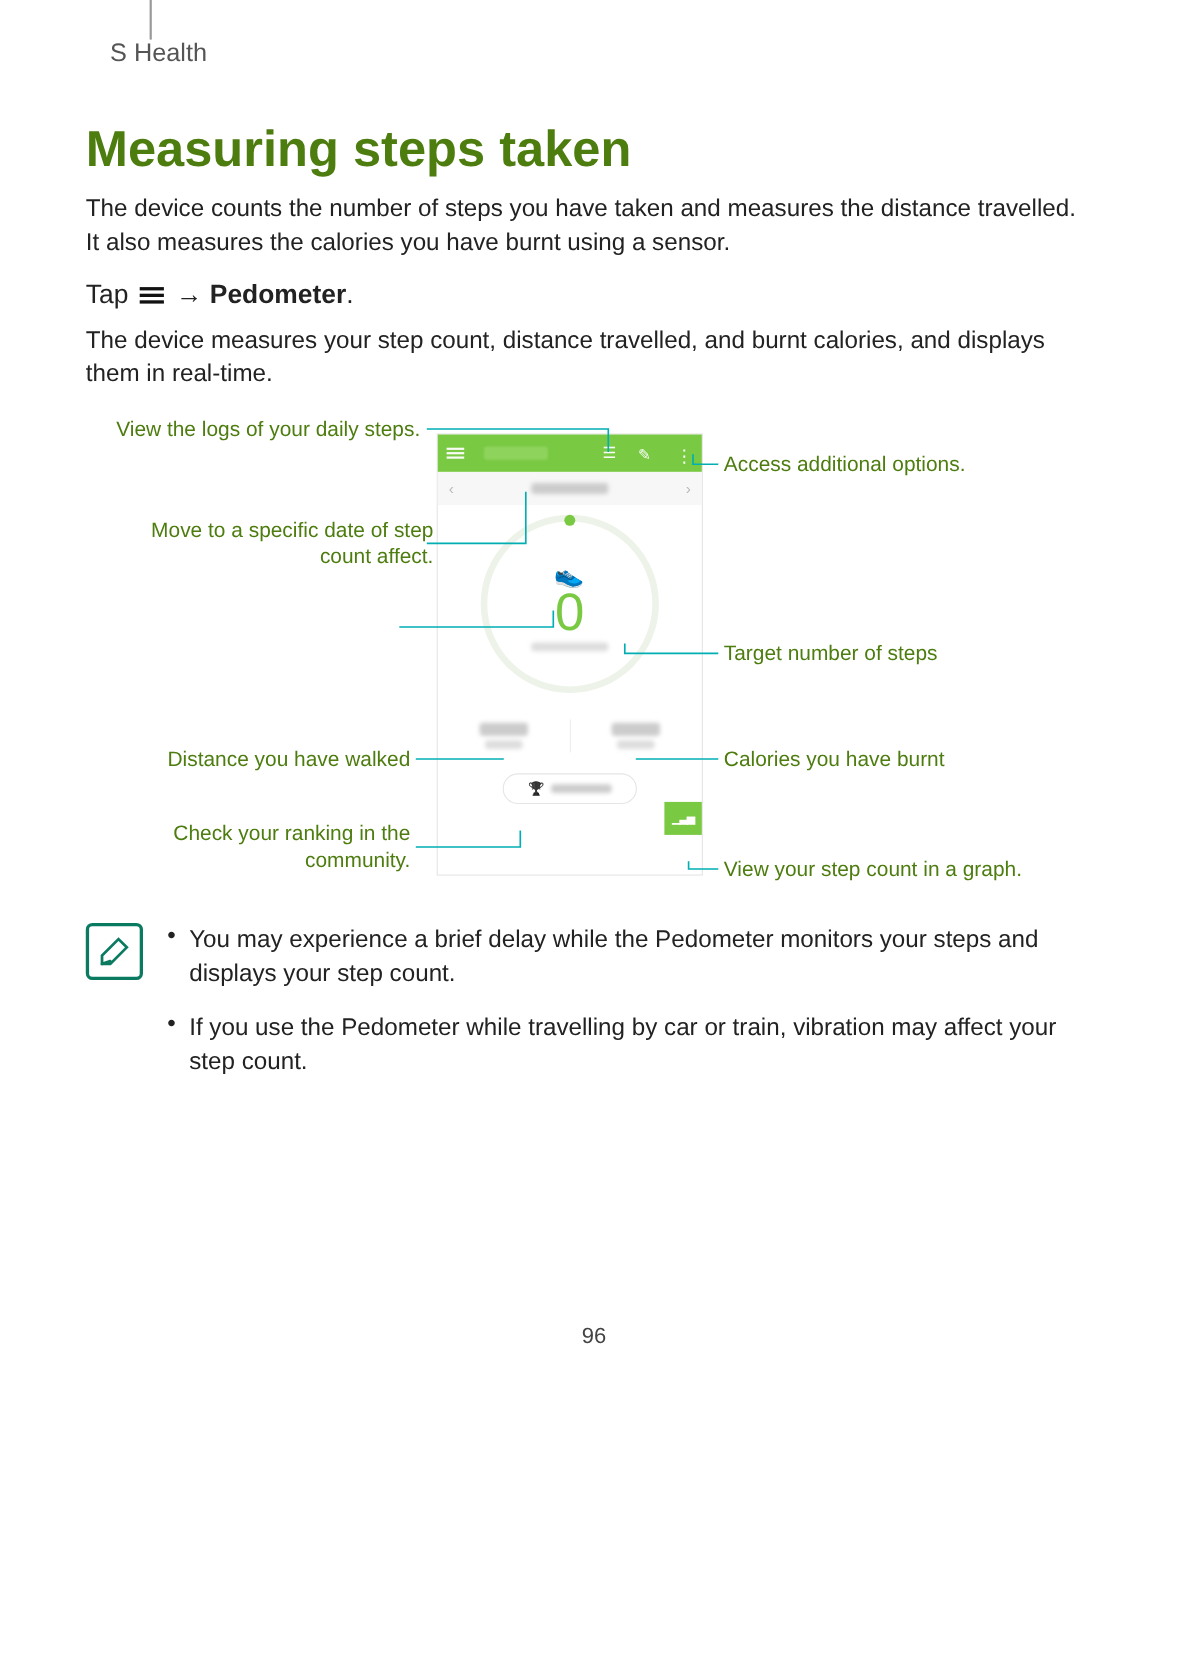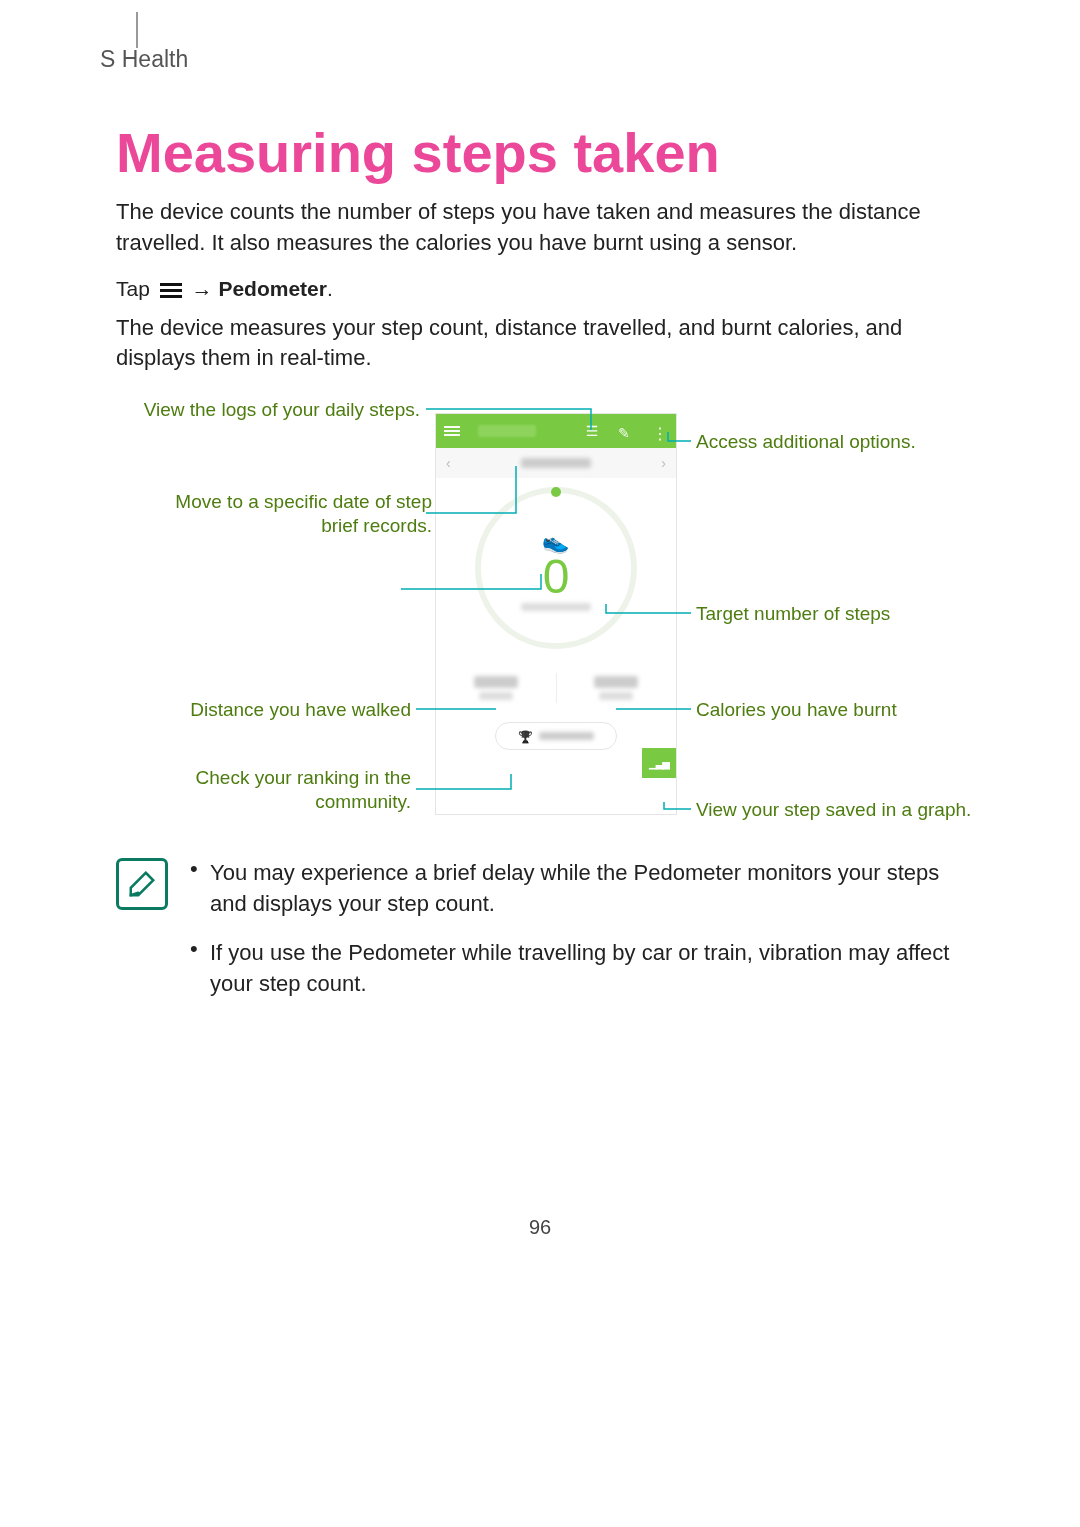--- a/index.html
+++ b/index.html
@@ -7,52 +7,51 @@
     padding: 0;
     background: #fff;
     font-family: "Segoe UI", "Helvetica Neue", Arial, sans-serif;
     color: #222;
   }
   .page {
     width: 1080px;
     height: 1251px;
     position: relative;
     box-sizing: border-box;
-    padding: 30px 100px 40px 116px;
-    margin-top: 12px;
+    padding: 30px 100px 40px 78px;
   }
   .header-line {
     position: absolute;
     top: 0; left: 136px;
     width: 2px; height: 36px;
     background: #999;
   }
   .section-header {
     position: absolute;
     top: 34px;
     left: 100px;
     font-size: 23px;
     color: #555;
   }
   h1.title {
     margin: 0;
     padding-top: 78px;
-    font-size: 56px;
+    font-size: 46px;
     font-weight: 600;
-    color: #ec4899;
+    color: #4d7c0f;
   }
   .body-text {
     font-size: 22px;
     line-height: 1.4;
     color: #222;
     margin: 12px 0 0 0;
   }
   .tap-line {
     margin-top: 18px;
-    font-size: 21px;
+    font-size: 24px;
   }
   .tap-line .bold { font-weight: 700; }
   .hamburger-icon {
     display: inline-block;
     vertical-align: middle;
     margin: 0 4px;
   }
   .hamburger-icon span {
     display: block;
     width: 22px; height: 3px;
@@ -259,32 +258,32 @@
     <span class="bold">Pedometer</span><span>.</span>
   </div>
 
   <p class="body-text">The device measures your step count, distance travelled, and burnt calories, and displays them in real-time.</p>
 
   <div class="diagram">
 
     <div class="callout left" style="top:4px; left:-14px; width:318px;">View the logs of your daily steps.</div>
     <div class="callout left" style="top:96px; left:12px; width:304px;">
       <span>Move to a specific date of step</span><br>
-      <span>brief records.</span>
+      <span>count affect.</span>
     </div>
     <div class="callout left" style="top:304px; left:0; width:295px;">Distance you have walked</div>
     <div class="callout left" style="top:372px; left:0; width:295px;">
       <span>Check your ranking in the</span><br>
       <span>community.</span>
     </div>
 
     <div class="callout right" style="top:36px; left:580px;">Access additional options.</div>
     <div class="callout right" style="top:208px; left:580px;">Target number of steps</div>
     <div class="callout right" style="top:304px; left:580px;">Calories you have burnt</div>
-    <div class="callout right" style="top:404px; left:580px;">View your step saved in a graph.</div>
+    <div class="callout right" style="top:404px; left:580px;">View your step count in a graph.</div>
 
     <div class="phone">
       <div class="phone-topbar">
         <div class="tb-left">
           <div class="tb-icon tb-ham">
               <span></span>
               <span></span>
               <span></span>
             </div>
           <div class="tb-title-blur"></div>

